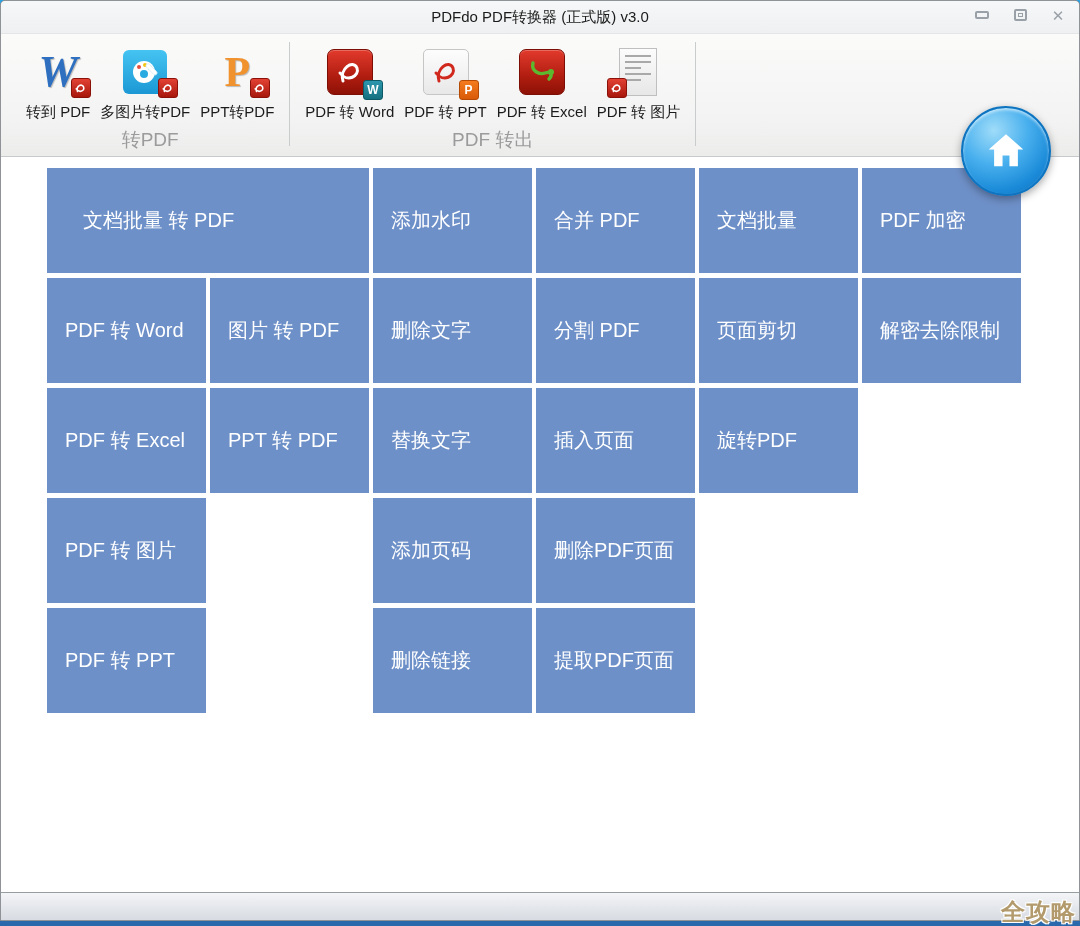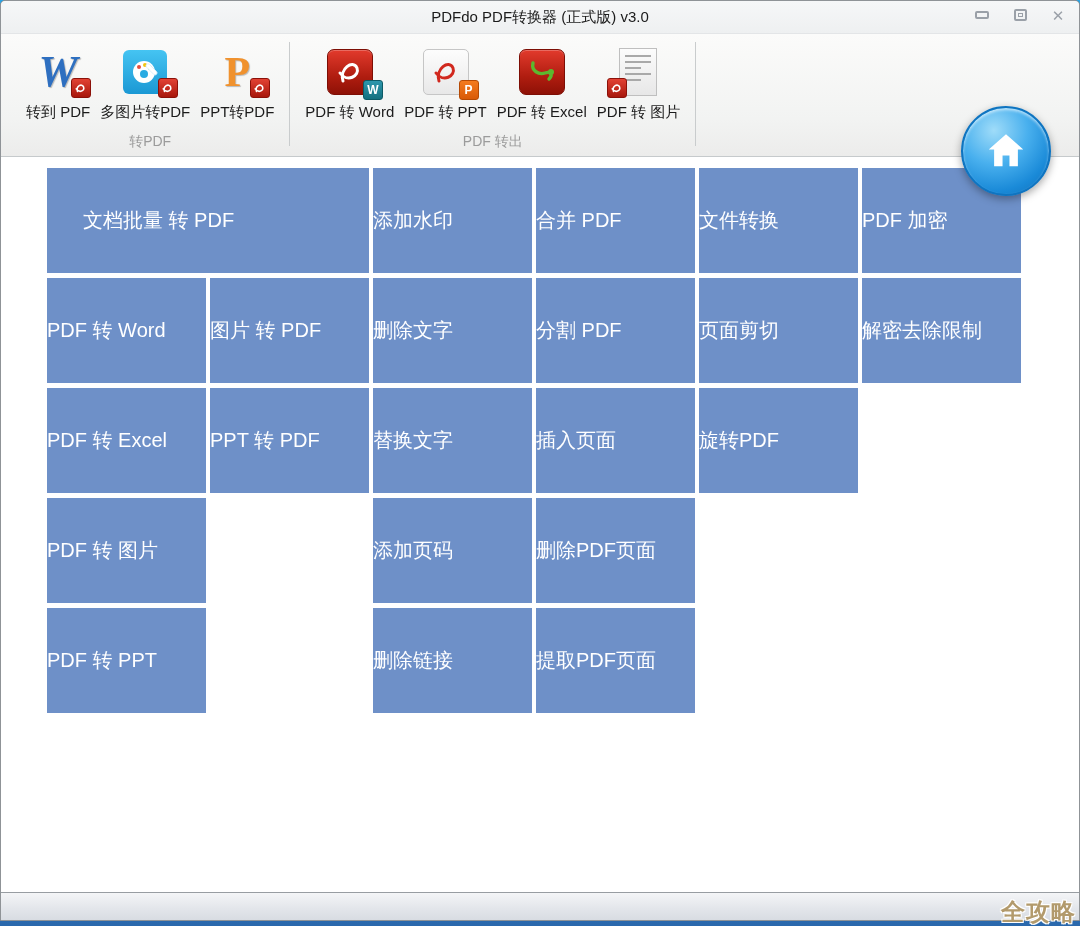--- a/index.html
+++ b/index.html
@@ -82,21 +82,21 @@
     padding-top:2px;
   }
   .rib-group { display:flex; flex-direction:column; padding:4px 6px 0 6px; }
   .rib-items { display:flex; flex:1; align-items:flex-start; }
   .rib-item {
     display:flex; flex-direction:column; align-items:center;
     padding:4px 5px 2px 5px; cursor:default;
   }
   .rib-item-icon { height:56px; width:58px; position:relative; display:flex; align-items:center; justify-content:center; }
   .rib-item-label { font-size:15px; color:#1b1b1b; white-space:nowrap; margin-top:3px; }
-  .rib-group-label { text-align:center; font-size:14px; color:#9b9b9b; padding:3px 0 5px 0; }
+  .rib-group-label { text-align:center; font-size:19px; color:#9b9b9b; padding:3px 0 5px 0; }
   .rib-divider { width:1px; background:#c9cccd; margin:6px 4px 10px 4px; }
   .rib-group1 { margin-left:14px; }
 
   
   .glyph-w { font-family:"Liberation Serif", serif; font-style:italic; font-weight:bold; font-size:44px; color:#2e6fc0; line-height:1; text-shadow:1px 1px 1px rgba(0,0,0,.25); }
   .glyph-p { font-family:"Liberation Serif", serif; font-weight:bold; font-size:42px; color:#f0922e; line-height:1; text-shadow:1px 1px 1px rgba(0,0,0,.25); }
 
   .icon-imgs {
     width:44px; height:44px; border-radius:6px;
     background: linear-gradient(180deg,#45c4f2 0%, #1b98d4 100%);
@@ -160,21 +160,21 @@
     position:absolute; left:46px; top:11px;
     display:grid;
     grid-template-columns: repeat(6, 159px);
     grid-auto-rows: 105px;
     gap:5px 4px;
   }
   .tile {
     background:#6e90c8;
     color:#fff; font-size:20px;
     display:flex; align-items:center;
-    padding-left:0;
+    padding-left:18px;
     cursor:pointer; white-space:nowrap;
   }
   .tile.wide { padding-left:36px; }
 
   
   .statusbar {
     height:28px; flex:0 0 28px;
     background: linear-gradient(180deg,#f4f5f7 0%, #e2e5ea 60%, #d8dce2 100%);
     border-top:1px solid #989da2;
     position:relative;
@@ -323,21 +323,21 @@
         <path d="M12 3.2 L21 11.2 H18.2 V20 H13.8 V14.4 H10.2 V20 H5.8 V11.2 H3 Z" fill="#ffffff"></path>
       </svg>
     </div>
   </div>
 
   <div class="main">
     <div class="grid">
       <div class="tile wide" style="grid-area:1 / 1 / auto / span 2;">文档批量 转 PDF</div>
       <div class="tile" style="grid-area:1 / 3;">添加水印</div>
       <div class="tile" style="grid-area:1 / 4;">合并 PDF</div>
-      <div class="tile" style="grid-area:1 / 5;">文件转换</div>
+      <div class="tile" style="grid-area:1 / 5;">文档批量</div>
       <div class="tile" style="grid-area:1 / 6;">PDF 加密</div>
 
       <div class="tile" style="grid-area:2 / 1;">PDF 转 Word</div>
       <div class="tile" style="grid-area:2 / 2;">图片 转 PDF</div>
       <div class="tile" style="grid-area:2 / 3;">删除文字</div>
       <div class="tile" style="grid-area:2 / 4;">分割 PDF</div>
       <div class="tile" style="grid-area:2 / 5;">页面剪切</div>
       <div class="tile" style="grid-area:2 / 6;">解密去除限制</div>
 
       <div class="tile" style="grid-area:3 / 1;">PDF 转 Excel</div>

